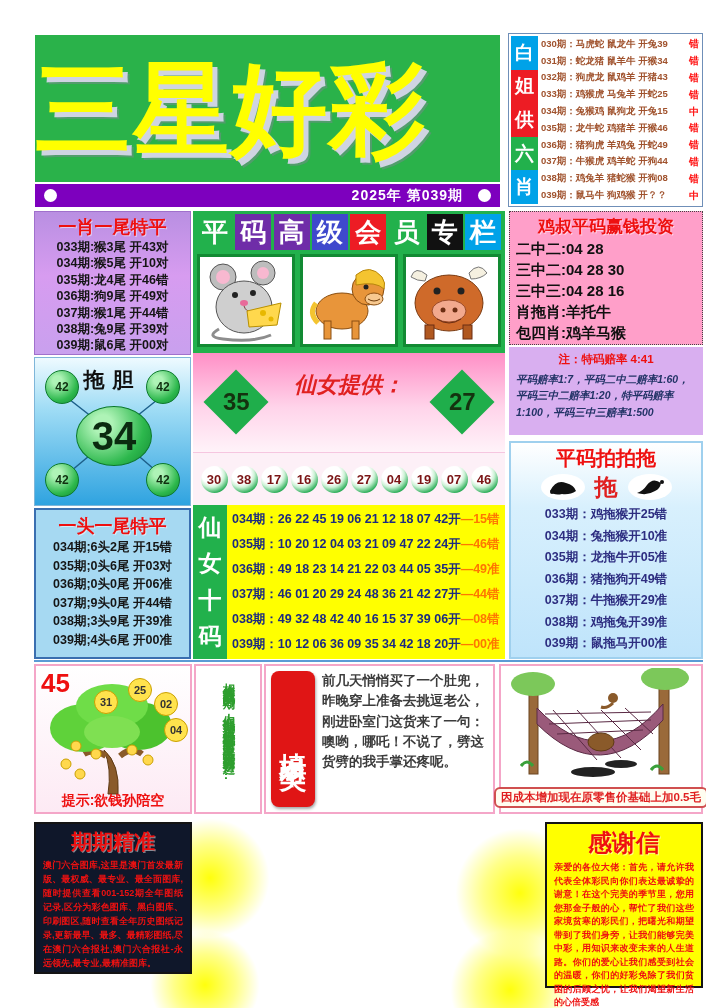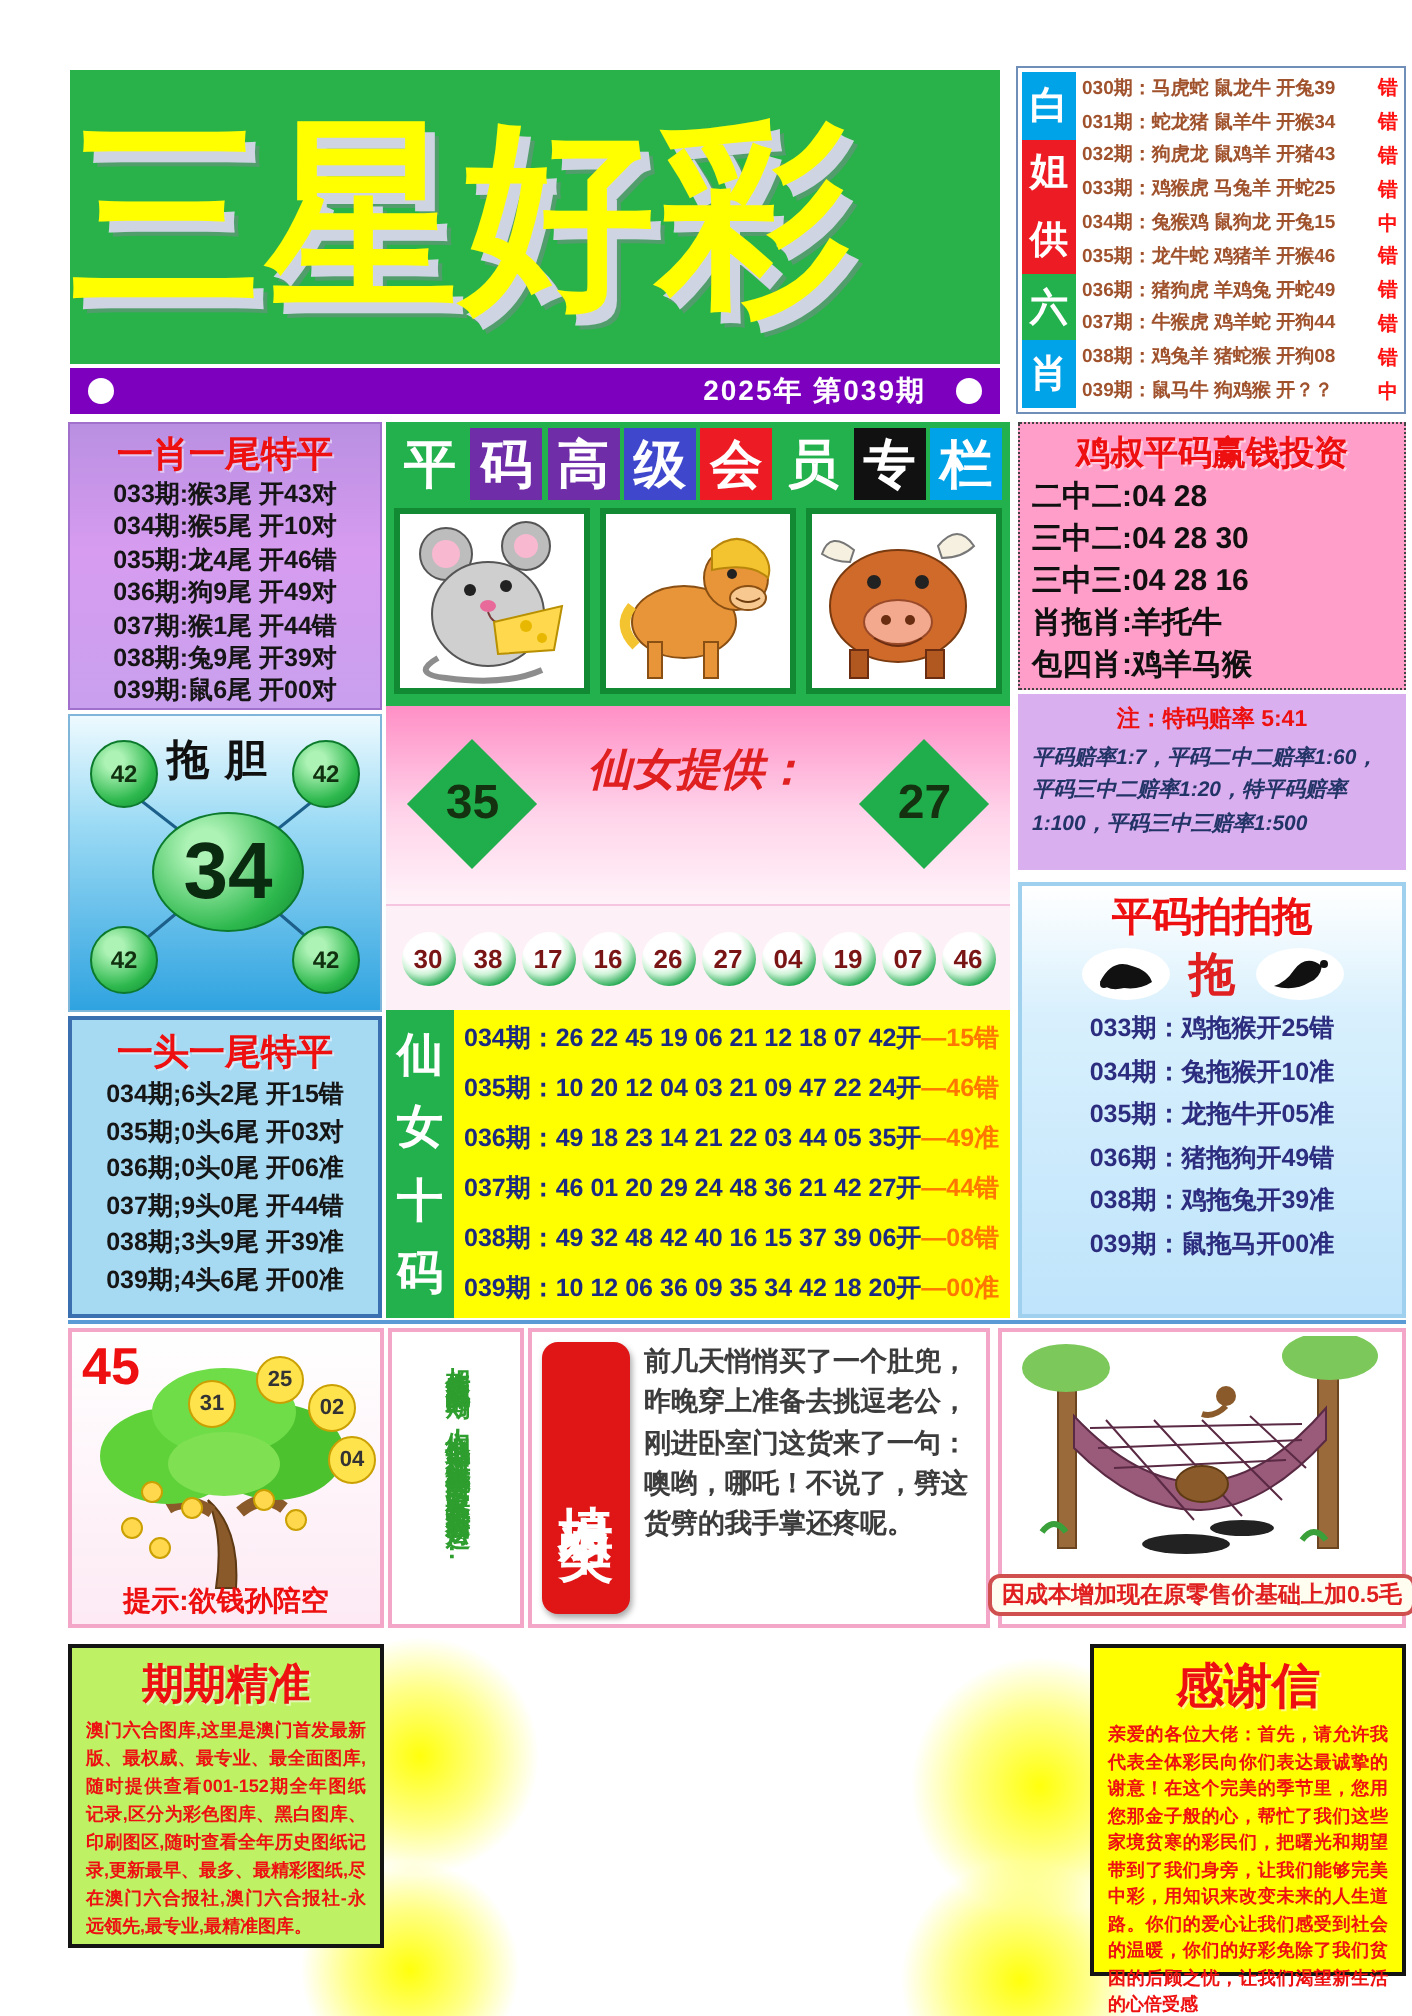--- a/index.html
+++ b/index.html
@@ -119,21 +119,21 @@
   .stamp span{writing-mode:vertical-rl;color:#fff;font-size:27px;font-weight:900;letter-spacing:4px;}
   .joke-text{font-size:13.5px;font-weight:700;color:#3c3c3c;line-height:1.5;}
   .p-hammock{left:499px;width:204px;}
   .ham-caption{position:absolute;left:50%;bottom:4px;transform:translateX(-50%);
                border:2px solid #d05050;border-radius:6px;background:#fffdf0;
                color:#e02020;font-size:11.5px;font-weight:800;padding:1px 5px;white-space:nowrap;}
 
   
   .glow{position:absolute;border-radius:50%;z-index:0;
         background:radial-gradient(circle,rgba(255,255,0,.95) 0%,rgba(255,255,40,.55) 40%,rgba(255,255,0,0) 70%);}
-  .p-qiqi{left:34px;top:822px;width:158px;height:152px;background:#bef264;border:2px solid #141414;
+  .p-qiqi{left:34px;top:822px;width:158px;height:152px;background:#0f172a;border:2px solid #141414;
           padding:4px 7px;z-index:1;}
   .p-qiqi .panel-title{font-size:21px;}
   .qiqi-body{color:#ee1111;font-size:9px;font-weight:700;line-height:1.55;text-align:justify;margin-top:3px;}
   .p-ganxie{left:545px;top:822px;width:158px;height:166px;background:#ffff00;border:2px solid #141414;
             padding:3px 7px;z-index:1;}
   .p-ganxie .panel-title{font-size:24px;}
   .ganxie-body{color:#ee1111;font-size:9px;font-weight:700;line-height:1.5;text-align:justify;margin-top:2px;}
 </style>
 </head>
 <body>
@@ -348,21 +348,21 @@
     <div>
         <div class="row">二中二:04 28</div>
         <div class="row">三中二:04 28 30</div>
         <div class="row">三中三:04 28 16</div>
         <div class="row">肖拖肖:羊托牛</div>
         <div class="row">包四肖:鸡羊马猴</div>
       </div>
   </div>
 
   <div class="abs p-note">
-    <div class="note-head">注：特码赔率 5:41</div>
+    <div class="note-head">注：特码赔率 4:41</div>
     <div class="note-body">平码赔率1:7，平码二中二赔率1:60，平码三中二赔率1:20，特平码赔率1:100，平码三中三赔率1:500</div>
   </div>
 
   <div class="abs p-paipai">
     <div class="panel-title">平码拍拍拖</div>
     <div class="pp-iconrow">
       <span class="pp-badge">
         <svg width="34" height="20" viewBox="0 0 34 20">
             <path d="M4 14 q6 -12 16 -8 q8 2 10 8 q-6 4 -14 3 q-8 2 -12 -3z" fill="#111"></path>
             <circle cx="6" cy="15" r="2" fill="#111"></circle>
@@ -374,20 +374,21 @@
             <path d="M28 6 q-8 -6 -14 2 q-4 6 -10 8 q10 3 18 -2 q5 -2 6 -8z" fill="#111"></path>
             <circle cx="29" cy="5" r="2" fill="#111"></circle>
           </svg>
       </span>
     </div>
     <div class="pp-rows">
         <div class="pp-row">033期：鸡拖猴开25错</div>
         <div class="pp-row">034期：兔拖猴开10准</div>
         <div class="pp-row">035期：龙拖牛开05准</div>
         <div class="pp-row">036期：猪拖狗开49错</div>
+        <div class="pp-row">037期：牛拖猴开29准</div>
         <div class="pp-row">038期：鸡拖兔开39准</div>
         <div class="pp-row">039期：鼠拖马开00准</div>
       </div>
   </div>
 
   <div class="abs divider-blue"></div>
 
   <div class="abs band-panel p-tree">
     <svg width="154" height="122" viewBox="0 0 154 122" style="position:absolute;left:0;top:10px">
       <path d="M72 118 q4 -26 -4 -44 q16 14 14 44z" fill="#8a5a2a" stroke="#5e3a14"></path>

